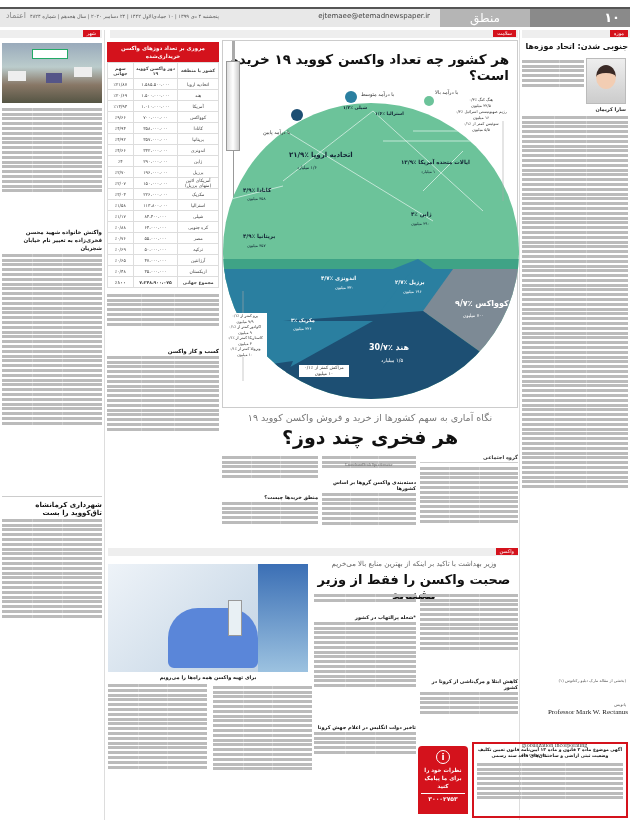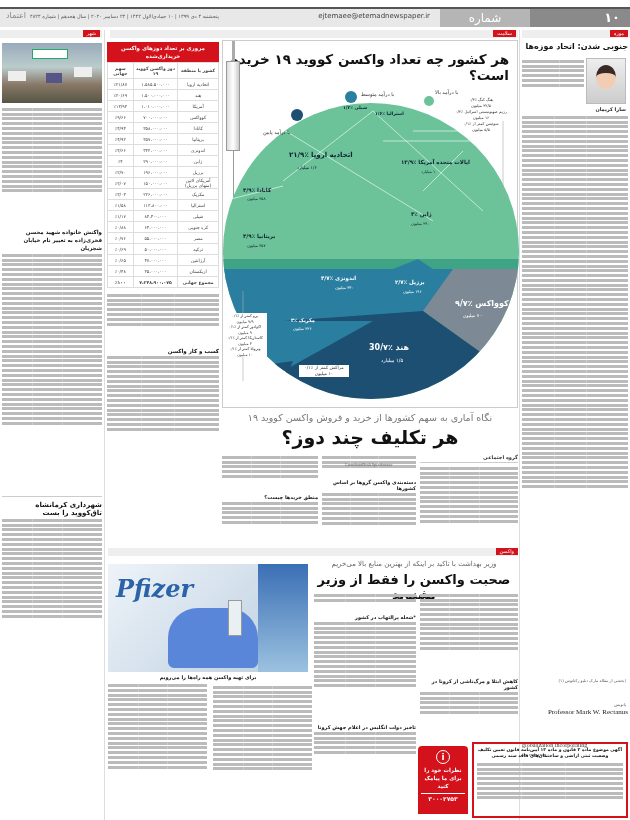--- a/index.html
+++ b/index.html
@@ -20,21 +20,21 @@
 .tbl{border-collapse:collapse;width:100%;font-size:4.5px}
 .tbl td{border:1px solid #ddd;padding:0 2px;height:11px;text-align:center;color:#444}
 .tbl tr:nth-child(even) td{background:#fff}
 .redbox{border:2px solid #d4121c}
 </style>
 </head>
 <body>
 
 <div class="abs hdr">
   <div class="pg">۱۰</div>
-  <div class="sec">شماره</div>
+  <div class="sec">منطق</div>
   <div class="mail">ejtemaee@etemadnewspaper.ir</div>
   <div class="date">پنجشنبه ۴ دی ۱۳۹۹ | ۱۰ جمادی‌الاول ۱۴۴۲ | ۲۴ دسامبر ۲۰۲۰ | سال هجدهم | شماره ۴۸۲۴</div>
   <div class="logo">اعتماد</div>
 </div>
 
 <div class="abs sub" style="right:0;width:108px">
   <span class="tag" style="right:2px">موزه</span>
 </div>
 <div class="abs sub" style="right:112px;width:408px">
   <span class="tag" style="right:2px">سلامت</span>
@@ -369,21 +369,21 @@
       <span class="l"></span>
       <span class="l"></span>
       <span class="l"></span>
       <span class="l"></span>
       <span class="l"></span>
       <span class="l"></span>
   </div>
 </div>
 
 <div class="abs" style="left:222px;top:412px;width:296px;text-align:center;font-size:9.5px;color:#777">نگاه آماری به سهم کشورها از خرید و فروش واکسن کووید ۱۹</div>
-<div class="abs" style="left:222px;top:426px;width:296px;text-align:center;font-size:19px;font-weight:bold;color:#111">هر تکلیف چند دوز؟</div>
+<div class="abs" style="left:222px;top:426px;width:296px;text-align:center;font-size:19px;font-weight:bold;color:#111">هر فخری چند دوز؟</div>
 <div class="abs" style="left:420px;top:454px;width:98px">
   <div style="font-size:5px;font-weight:bold;border-bottom:1px solid #ccc;padding-bottom:2px;margin-bottom:2px">گروه اجتماعی</div>
   <div class="text" style="height:80px">
       <span class="l"></span>
       <span class="l"></span>
       <span class="l"></span>
       <span class="l"></span>
       <span class="l"></span>
       <span class="l"></span>
       <span class="l"></span>
@@ -523,21 +523,20 @@
   </div>
 </div>
 
 <div class="abs" style="left:108px;top:548px;width:410px;height:8px;background:#eee">
   <span class="tag" style="right:0">واکسن</span>
 </div>
 <div class="abs" style="left:310px;top:560px;width:208px;text-align:center;font-size:7px;color:#666">وزیر بهداشت با تاکید بر اینکه از بهترین منابع بالا می‌خریم</div>
 <div class="abs" style="left:310px;top:572px;width:208px;text-align:center;font-size:13px;font-weight:bold;color:#111">صحبت واکسن را فقط از وزیر بشنوید</div>
 
 <div class="abs" style="left:108px;top:564px;width:200px;height:108px;background:linear-gradient(135deg,#eef3f8,#b9cde0);overflow:hidden">
-  <div style="position:absolute;left:8px;top:10px;font-size:24px;font-style:italic;font-weight:bold;color:#2b63a8;font-family:'DejaVu Serif',serif;direction:ltr">Pfizer</div>
   <div style="position:absolute;left:60px;top:44px;width:90px;height:60px;background:#5a86d9;border-radius:30px 30px 6px 6px"></div>
   <div style="position:absolute;left:120px;top:36px;width:14px;height:36px;background:#e8f0f4;border:1px solid #999"></div>
   <div style="position:absolute;right:0;top:0;width:50px;height:108px;background:linear-gradient(#3b6fb5,#9cc2e0)"></div>
 </div>
 <div class="abs" style="left:108px;top:674px;width:200px;font-size:5px;font-weight:bold;color:#111;text-align:center">برای تهیه واکسن همه راه‌ها را می‌رویم</div>
 
 <div class="abs" style="left:420px;top:592px;width:98px">
   <div class="text" style="height:80px">
       <span class="l"></span>
       <span class="l"></span>

